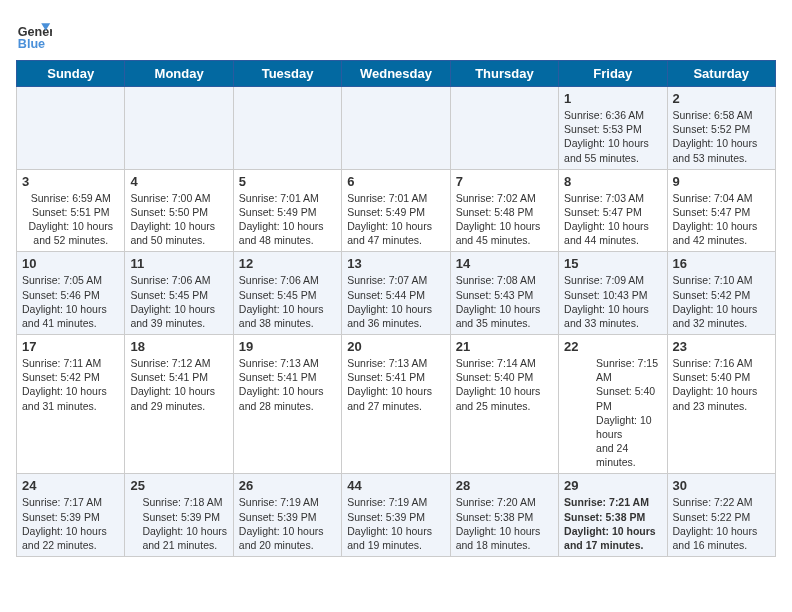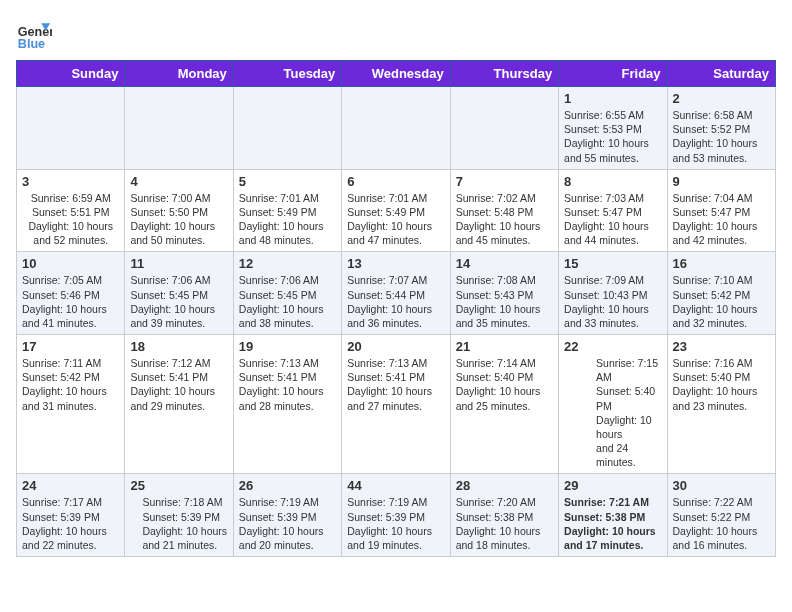--- a/index.html
+++ b/index.html
@@ -35,25 +35,25 @@
     }
     .subtitle {
       font-size: 16px;
       color: #555;
     }
     table {
       width: 100%;
       border-collapse: collapse;
     }
     thead th {
-      background-color: #6d28d9;
+      background-color: #0369a1;
       color: white;
       font-size: 13px;
       padding: 5px 6px;
-      text-align: right;
+      text-align: center;
       border: 1px solid #2a5a9f;
     }
     tbody td {
       border: 1px solid #ccc;
       vertical-align: top;
       padding: 4px 5px;
       font-size: 11px;
       color: #333;
       width: calc(100%/7);
       min-height: 80px;
@@ -113,21 +113,21 @@
   </thead>
   <tbody id="calendar-body">
       <tr>
         <td class="empty"></td>
         <td class="empty"></td>
         <td class="empty"></td>
         <td class="empty"></td>
         <td class="empty"></td>
         <td>
           <span class="day-num">1</span>
-          <div class="day-info" style="white-space: pre-line;">Sunrise: 6:55 AM
+          <div class="day-info" style="white-space: pre-line;">Sunrise: 6:36 AM
 Sunset: 5:53 PM
 Daylight: 10 hours
 and 55 minutes.</div>
         </td>
         <td>
           <span class="day-num">2</span>
           <div class="day-info" style="white-space: pre-line;">Sunrise: 6:58 AM
 Sunset: 5:52 PM
 Daylight: 10 hours
 and 53 minutes.</div>

